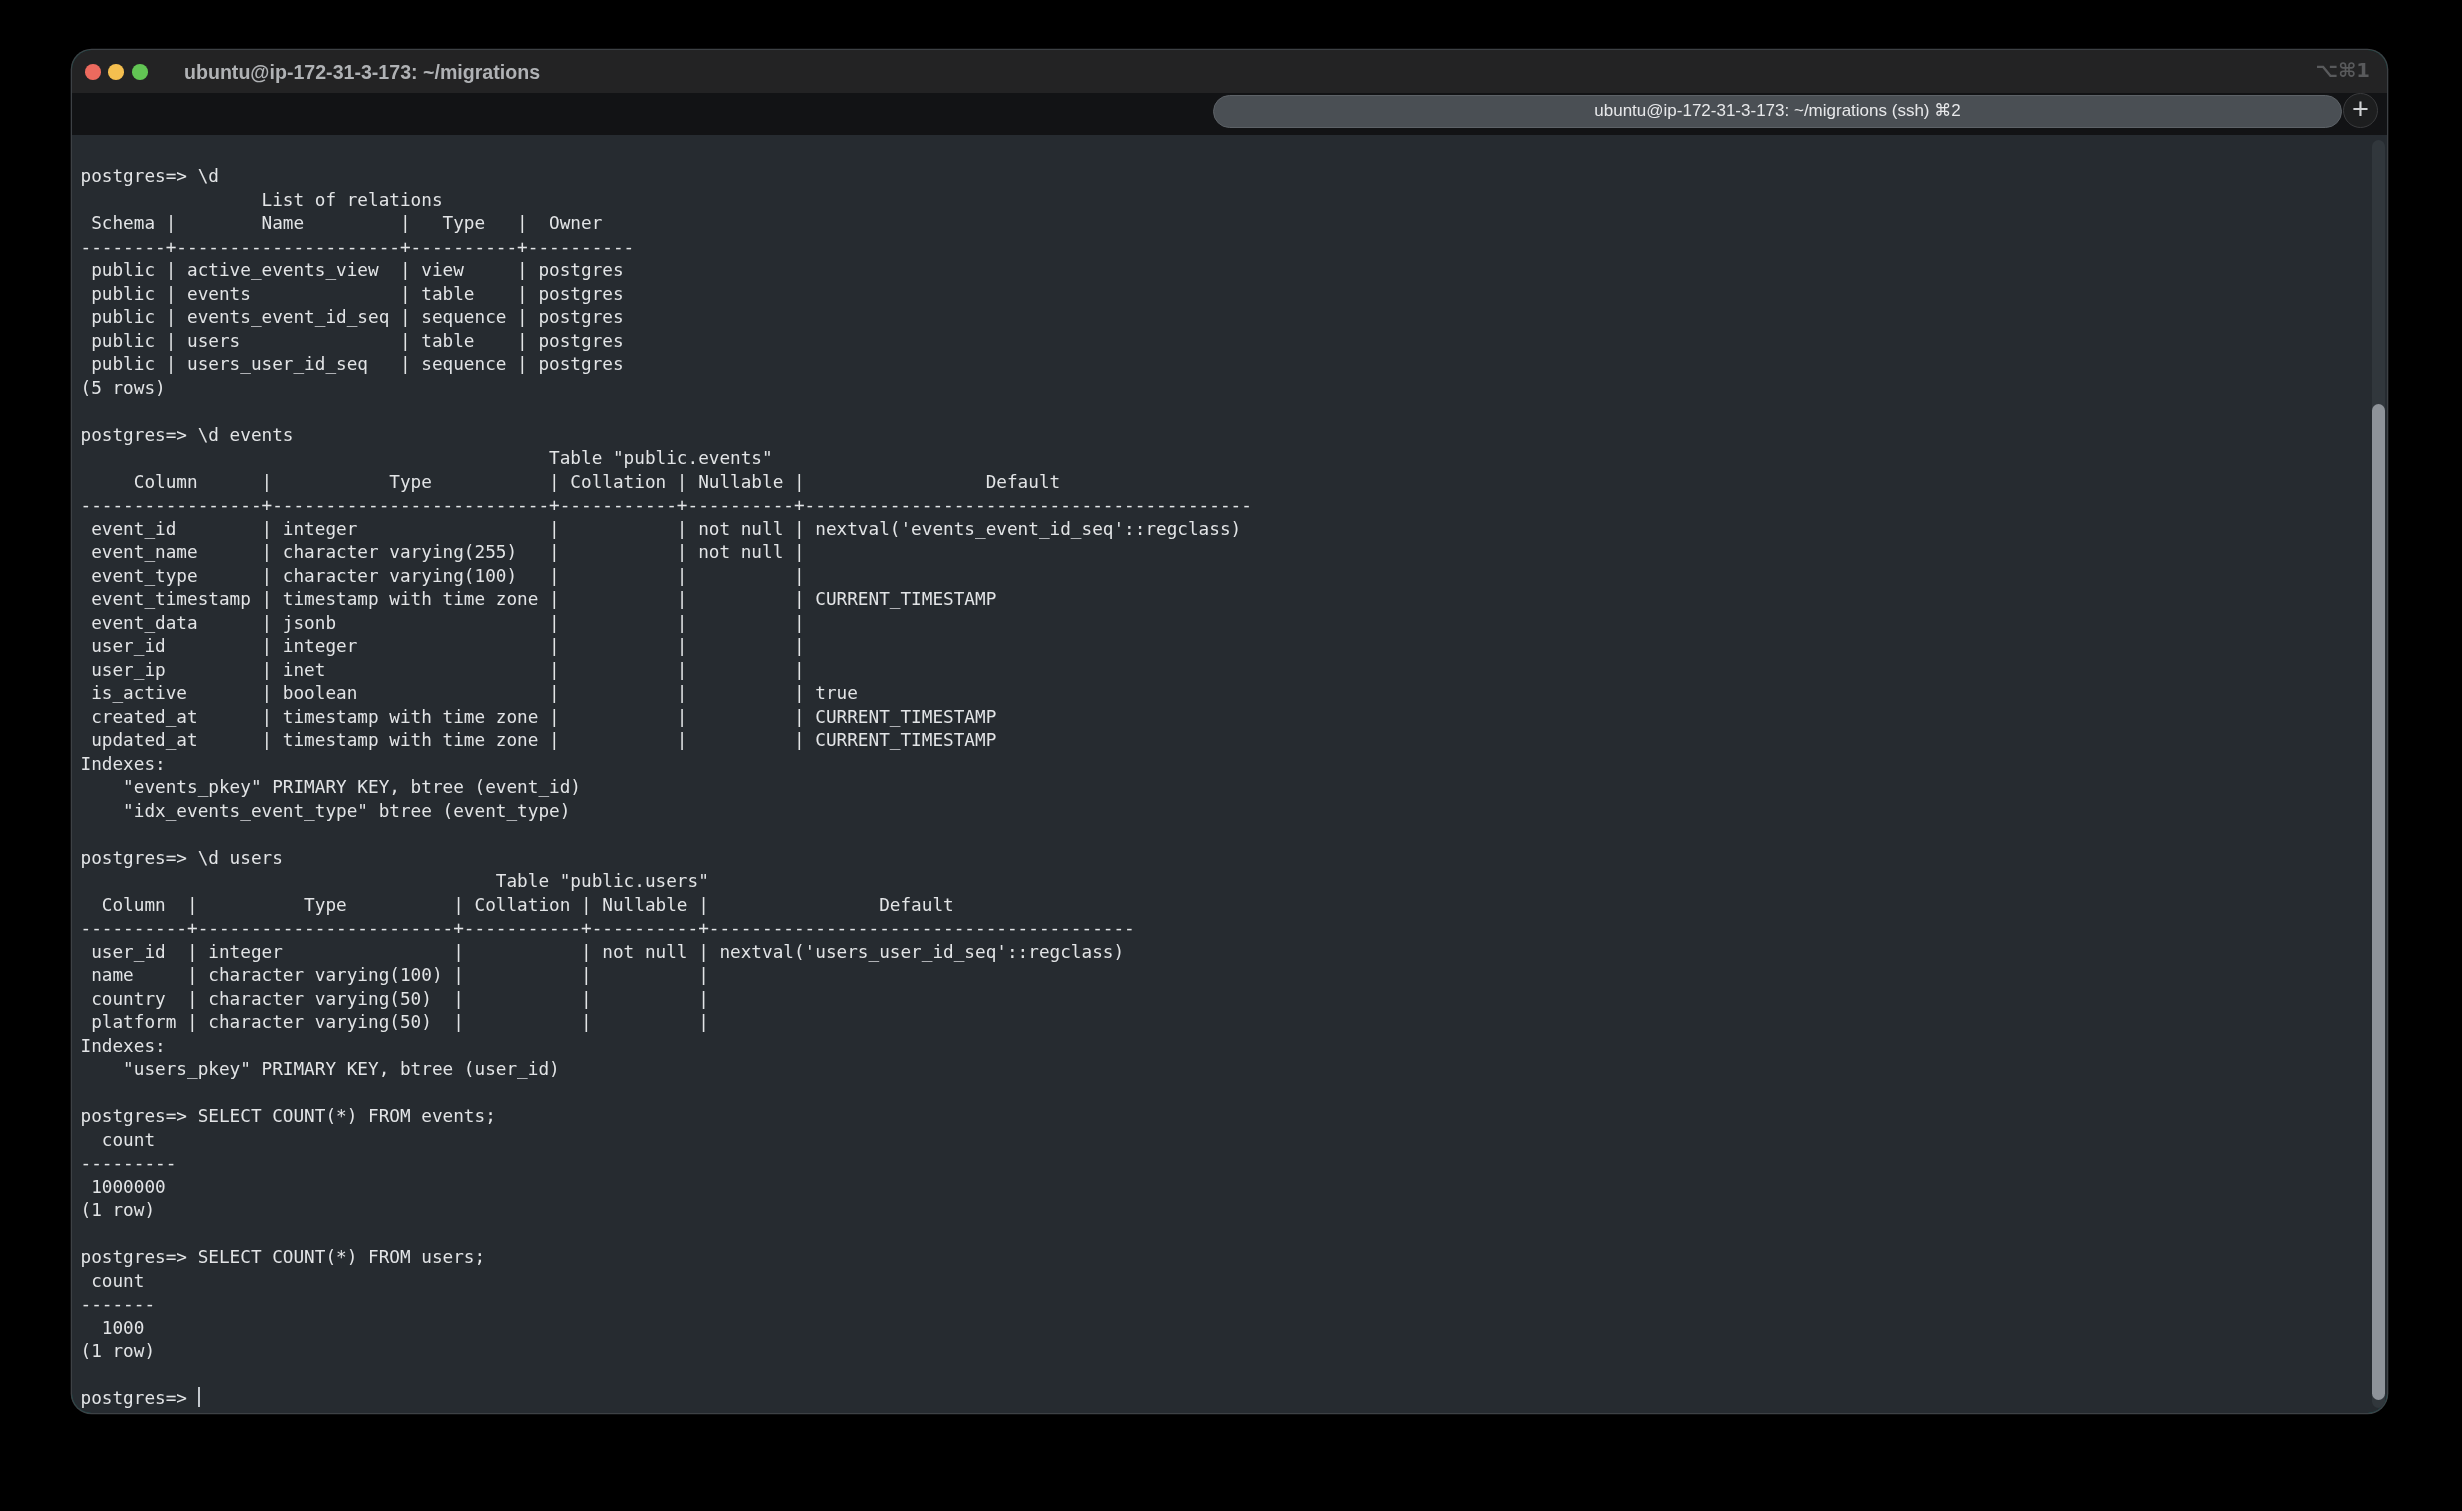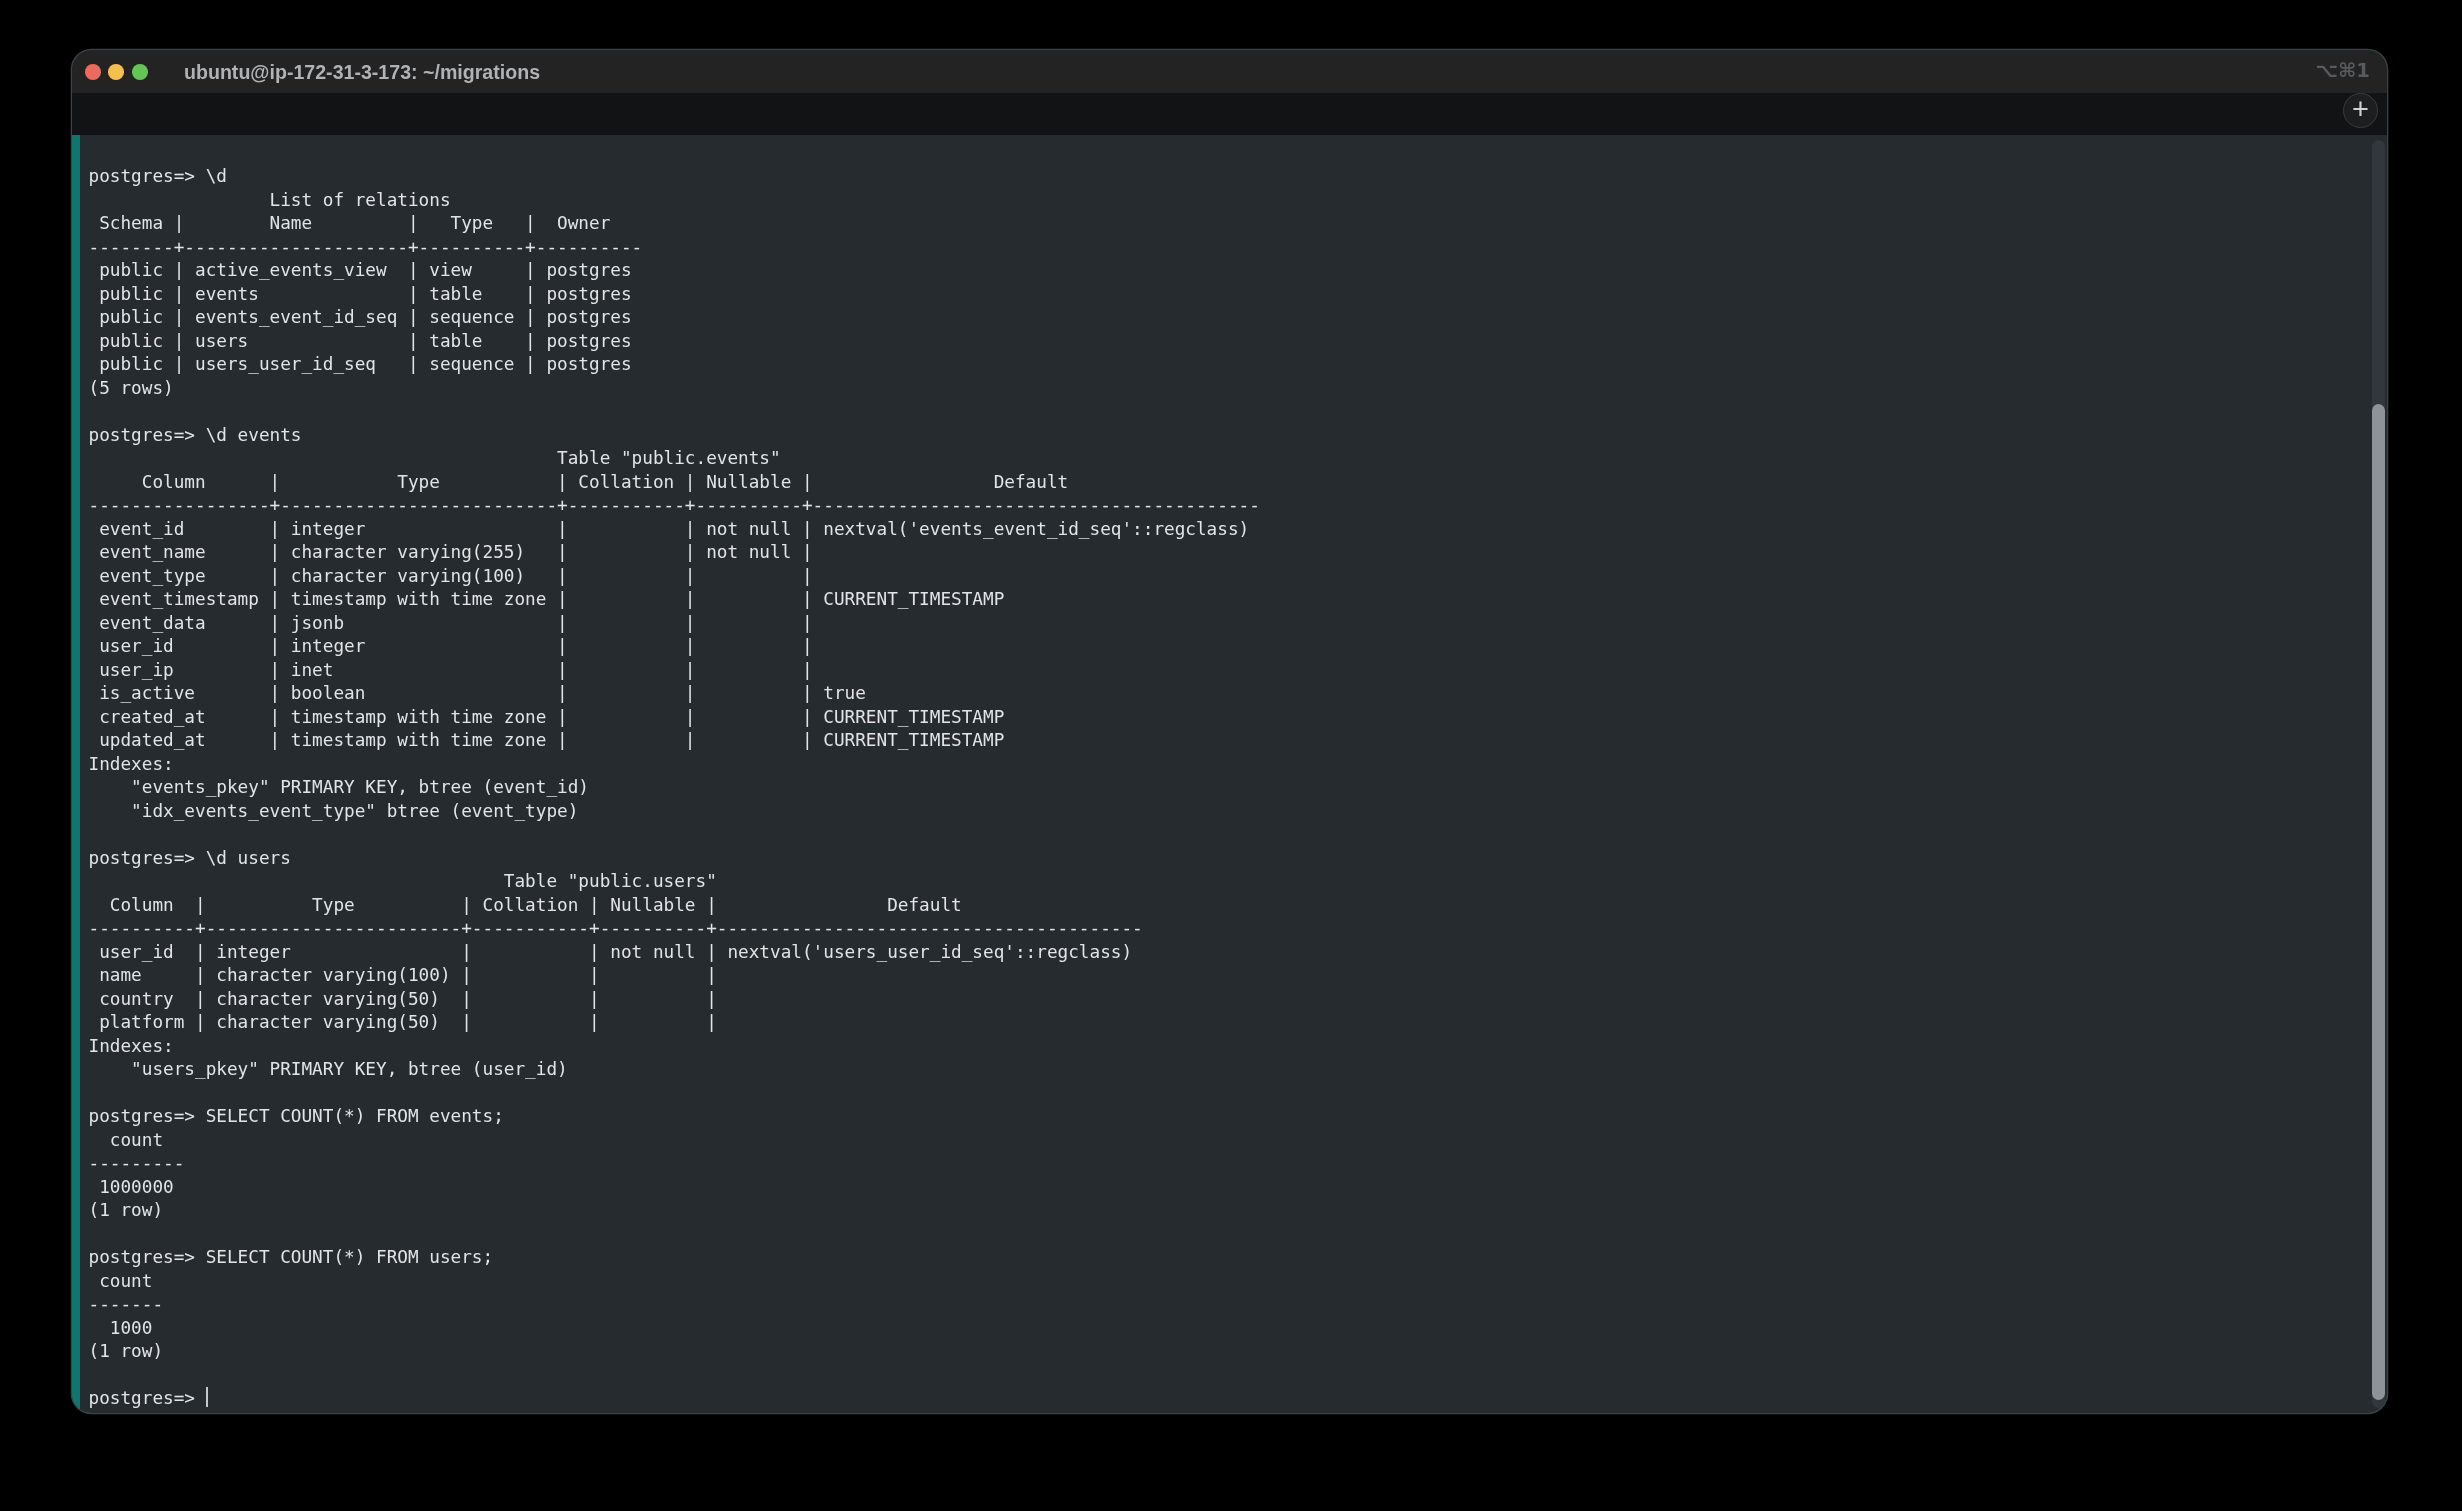--- a/index.html
+++ b/index.html
@@ -61,21 +61,20 @@
     border-radius:50%;
     color:#cfd1d3;
     font-size:29px; font-weight:200;
     line-height:30px; text-align:center;
   }
   
   .terminal {
     position:relative;
     height:1278px;
     background:#262b30;
-    margin-left:8px;
   }
   .term-text {
     margin:0;
     position:absolute; left:8.5px; top:30px;
     font-family:"DejaVu Sans Mono","Liberation Mono",monospace;
     font-size:17.7px; line-height:23.5px;
     color:#e2e4e6;
     white-space:pre;
   }
   .cursor {
@@ -105,20 +104,21 @@
     <div class="lights">
       <span class="light red"></span>
       <span class="light yellow"></span>
       <span class="light green"></span>
     </div>
     <div class="win-title">ubuntu@ip-172-31-3-173: ~/migrations</div>
     <div class="shortcut-badge">⌥⌘1</div>
   </div>
 
   <div class="tabbar">
+    <div class="tab pill">ubuntu@ip-172-31-3-173: ~/migrations (ssh) ⌘2</div>
     <div class="new-tab-btn">+</div>
   </div>
 
   <div class="terminal">
     <pre class="term-text"><span>postgres=&gt; \d
                  List of relations
  Schema |        Name         |   Type   |  Owner
 --------+---------------------+----------+----------
  public | active_events_view  | view     | postgres
  public | events              | table    | postgres

